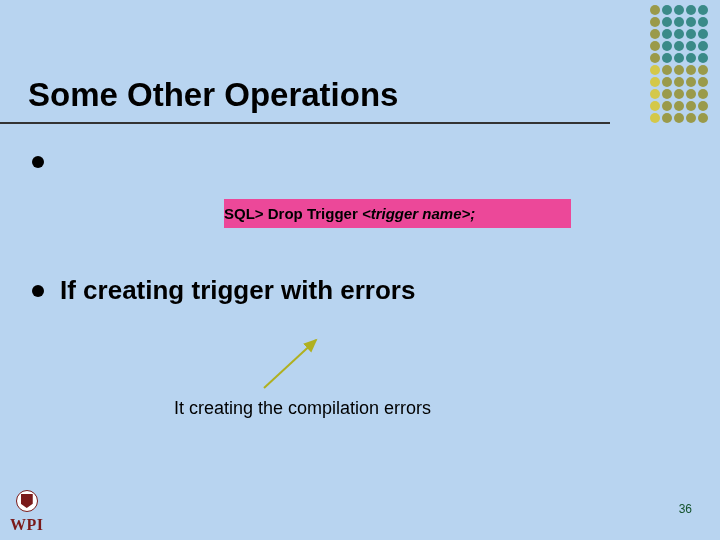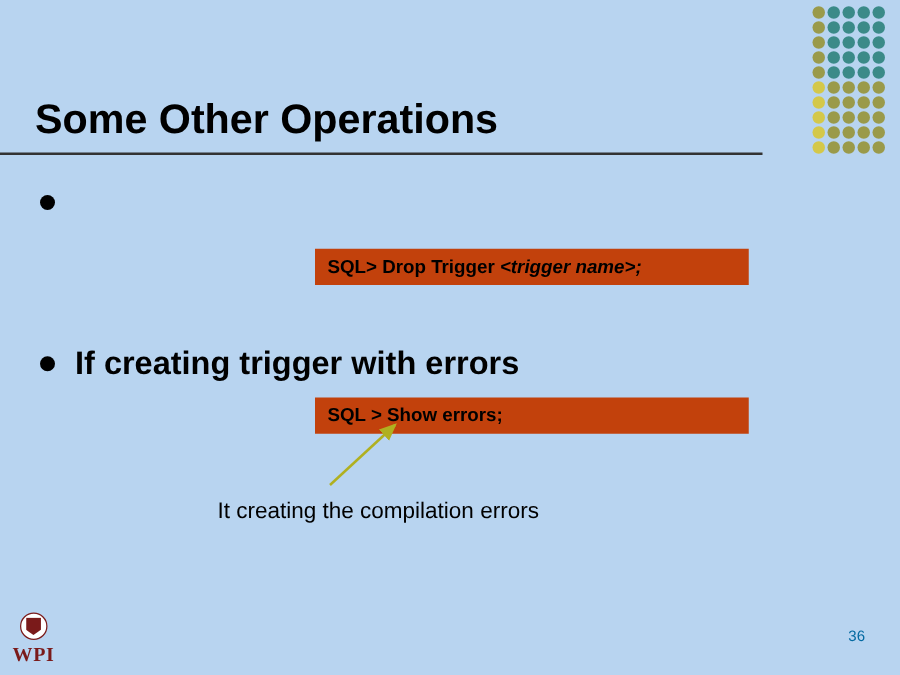--- a/index.html
+++ b/index.html
@@ -69,25 +69,24 @@
   .bullet-text {
     font-size: 26px;
     font-weight: bold;
     color: #000;
   }
   .b1 { top: 156px; }
   .b2 { top: 275px; }
 
   .code-box {
     position: absolute;
-    background: #c2410c;
+    background: #ec4899;
     font-size: 15px;
-    padding: 6px 10px;
+    padding: 6px 0;
     white-space: nowrap;
-    margin-left: 28px;
   }
   .code-box .bold { font-weight: bold; }
   .code-box .italic { font-style: italic; font-weight: bold; }
   .cb1 { top: 199px; left: 224px; width: 347px; }
   .cb2 { top: 318px; left: 224px; width: 347px; }
 
   .arrow-svg {
     position: absolute;
     top: 334px;
     left: 258px;
@@ -102,21 +101,21 @@
     left: 174px;
     font-size: 18px;
     color: #000;
   }
 
   .page-num {
     position: absolute;
     bottom: 24px;
     right: 28px;
     font-size: 12px;
-    color: #0369a1;
+    color: #14532d;
   }
 
   .logo {
     position: absolute;
     bottom: 6px;
     left: 10px;
     display: flex;
     align-items: center;
     gap: 4px;
     flex-direction: column;
@@ -222,23 +221,20 @@
 
   <div class="code-box cb1">
     <span class="bold">SQL&gt; Drop Trigger </span><span class="italic">&lt;trigger name&gt;;</span>
   </div>
 
   <div class="bullet-row b2">
     <span class="bullet-dot"></span>
     <span class="bullet-text">If creating trigger with errors</span>
   </div>
 
-  <div class="code-box cb2">
-    <span class="bold">SQL &gt; Show errors</span><span class="bold">;</span>
-  </div>
 
   <svg class="arrow-svg" viewBox="0 0 70 58">
     <defs>
       <marker id="ah" markerWidth="8" markerHeight="8" refX="6" refY="3" orient="auto">
         <path d="M0,0 L7,3 L0,6 Z" fill="#b0b020"></path>
       </marker>
     </defs>
     <line x1="6" y1="54" x2="58" y2="6" stroke="#b0b020" stroke-width="2" marker-end="url(#ah)"></line>
   </svg>
 

